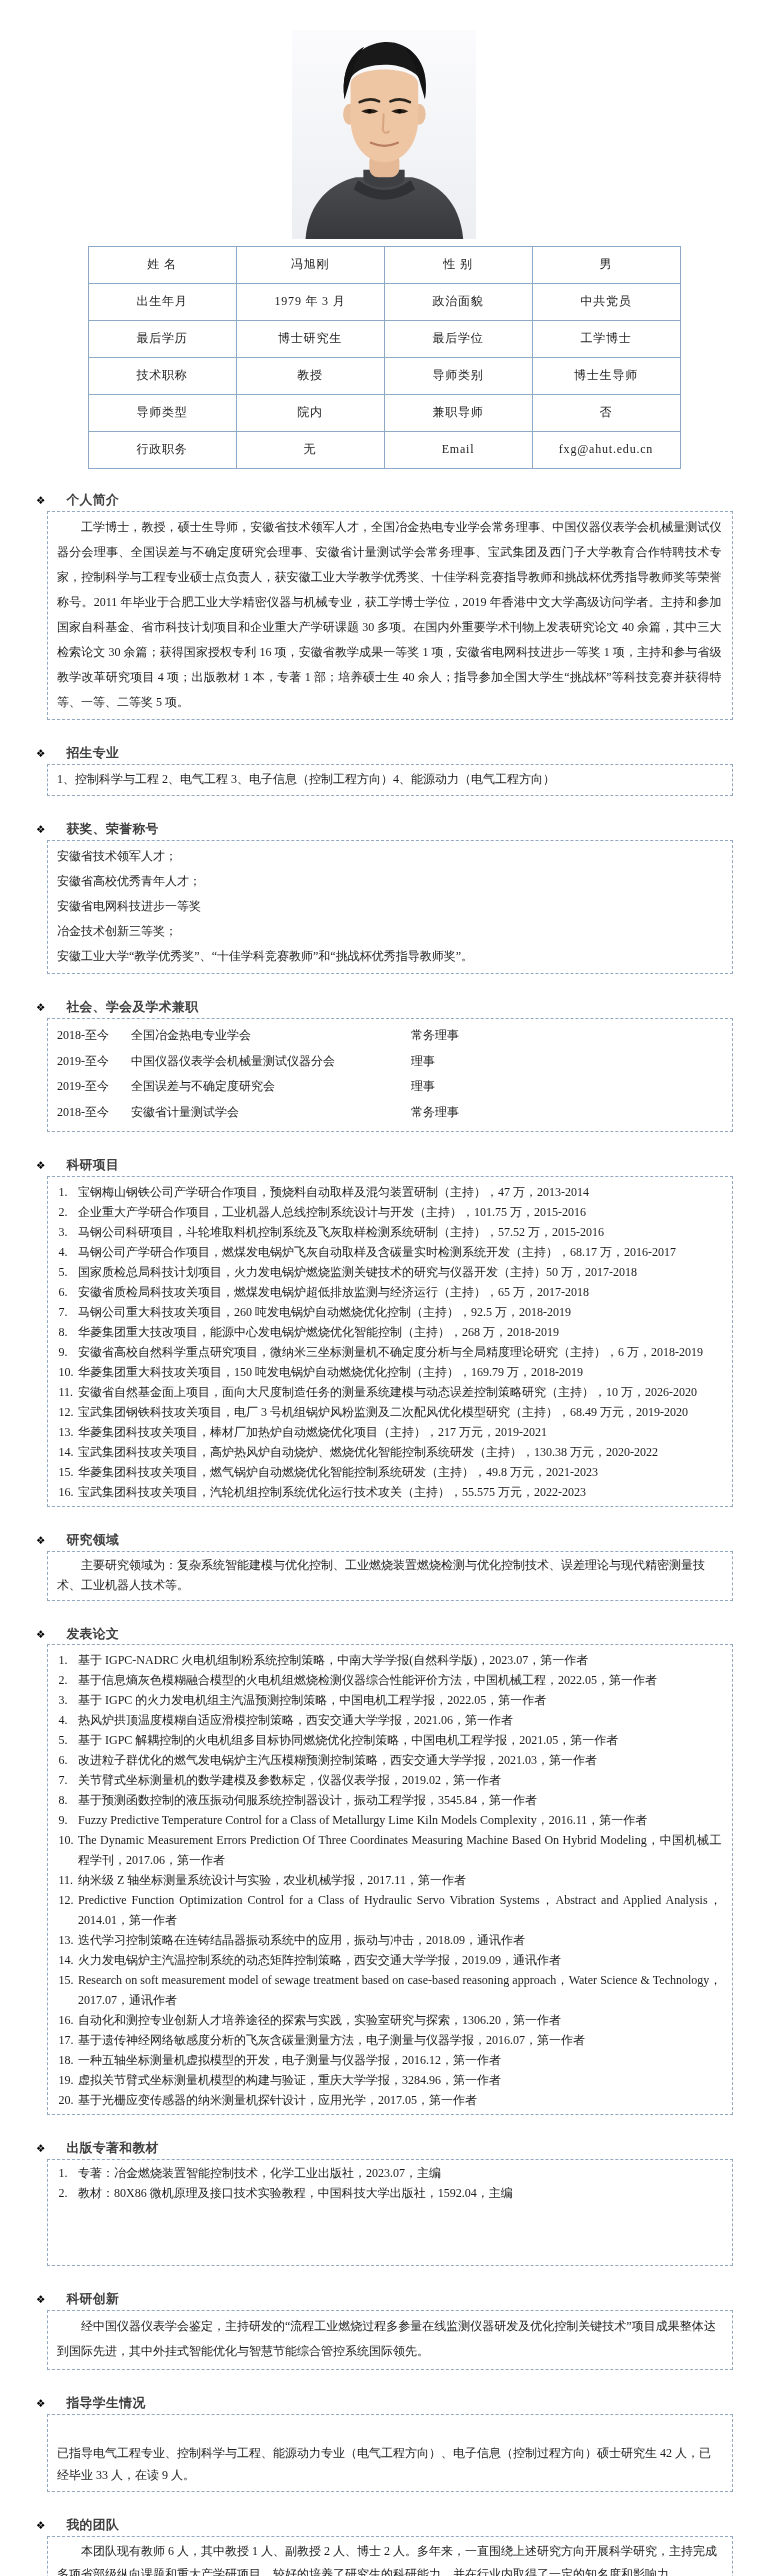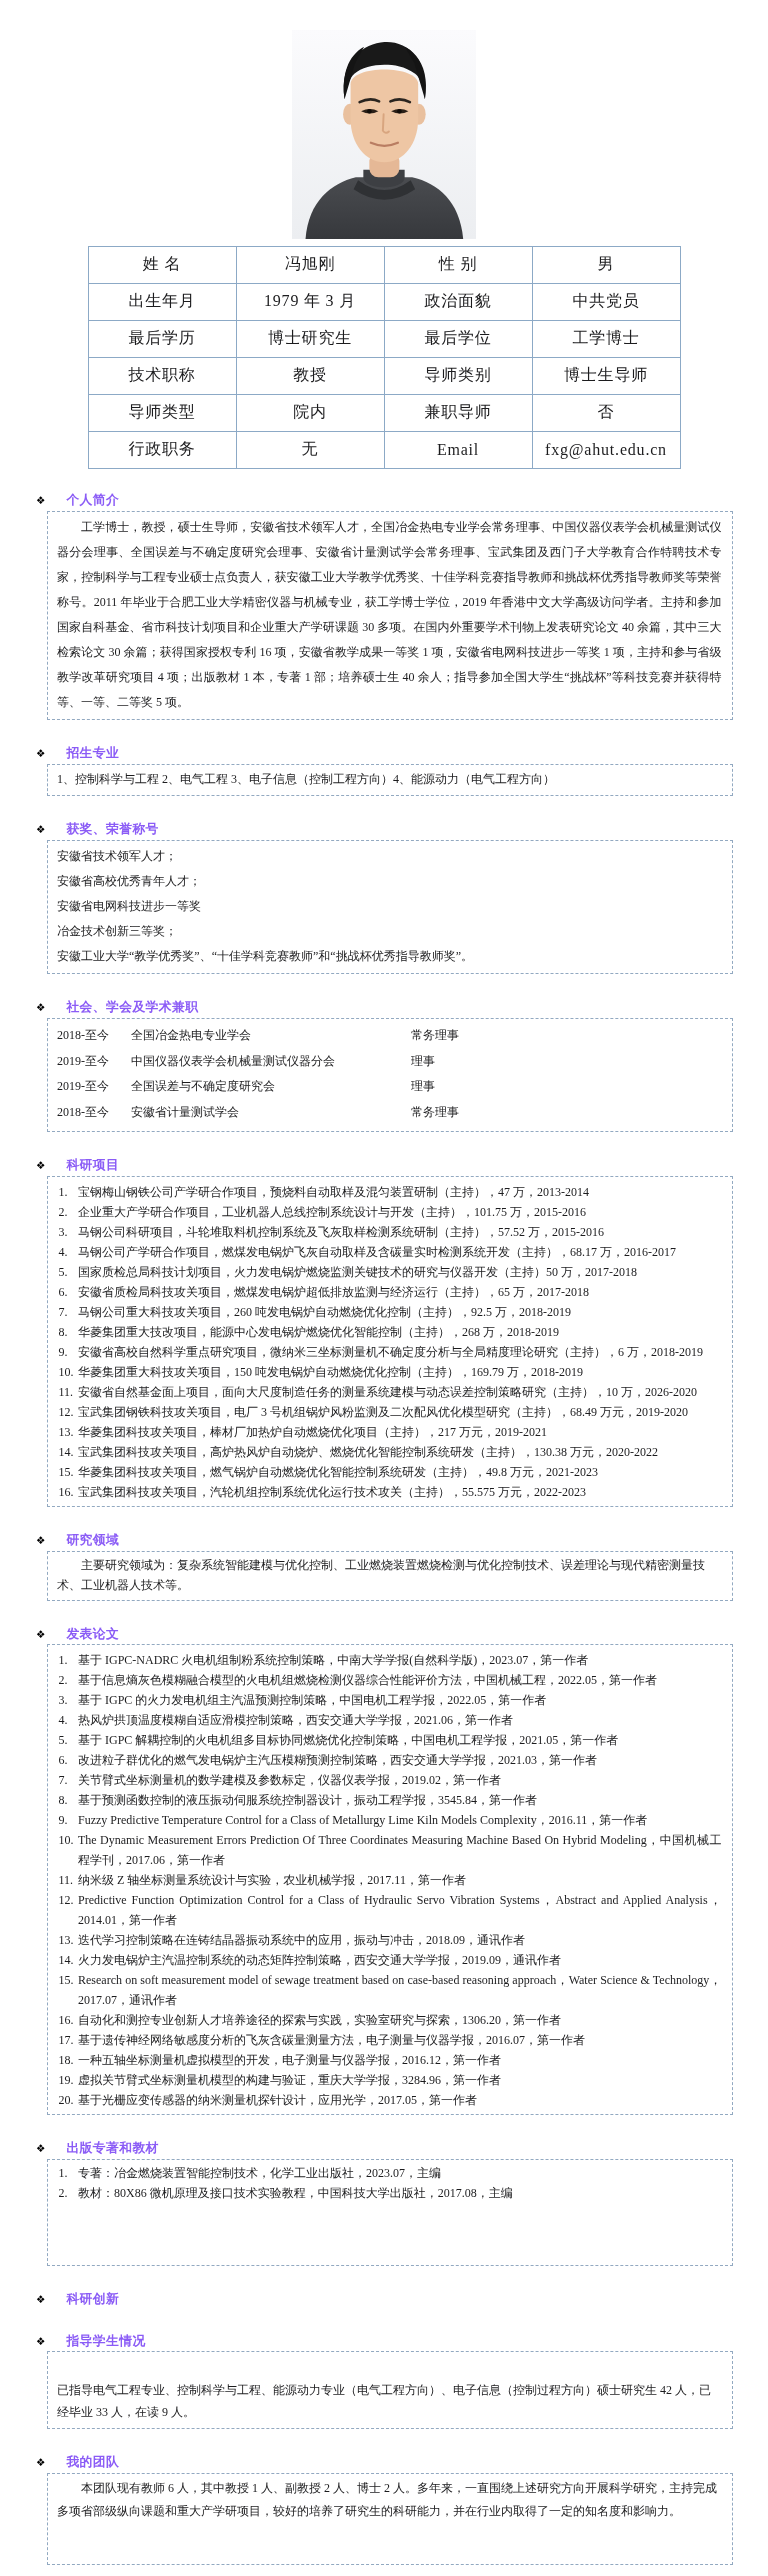--- a/index.html
+++ b/index.html
@@ -21,36 +21,36 @@
     background:#f7f8fa;
   }
   
   table.profile{
     width:593px;margin:6.8px auto 0 auto;border-collapse:collapse;
     table-layout:fixed;
   }
   table.profile td{
     border:0.8px solid var(--tborder);
     height:37px;text-align:center;vertical-align:middle;
-    font-size:16px;letter-spacing:0.8px;color:var(--text);
+    font-size:12px;letter-spacing:0.8px;color:var(--text);
     overflow:hidden;white-space:nowrap;
   }
   
   .section{margin-top:25px;}
   .section.first{margin-top:23px;}
   .sec-header{
     margin-left:36px;height:16.5px;line-height:16.5px;
     display:flex;align-items:center;
   }
   .diamond{
     font-size:10.5px;color:#000;margin-right:21px;line-height:16.5px;
     font-family:"DejaVu Sans",sans-serif;
   }
   .sec-title{
-    font-weight:700;font-size:12.8px;letter-spacing:0.4px;color:#8b5cf6;
+    font-weight:700;font-size:12.8px;letter-spacing:0.4px;color:#404040;
   }
   .sec-box{
     margin:2.3px 35px 0 47px;border:0.8px dashed var(--dash);
     padding:3px 10.5px 4.5px 9px;
   }
   .indent{text-indent:2em;}
   .para{line-height:25px;text-align:justify;}
   .single-line{line-height:22.5px;white-space:nowrap;}
   
   ul.plain-list{list-style:none;}
@@ -311,29 +311,32 @@
 
 <div class="section">
   <div class="sec-header">
     <span class="diamond">❖</span>
     <span class="sec-title">出版专著和教材</span>
   </div>
   <div class="sec-box box-books">
     <ol class="num-list">
 
     <li>专著：冶金燃烧装置智能控制技术，化学工业出版社，2023.07，主编</li>
-        <li>教材：80X86 微机原理及接口技术实验教程，中国科技大学出版社，2017.08，主编</li>
+        <li>教材：80X86 微机原理及接口技术实验教程，中国科技大学出版社，1592.04，主编</li>
       </ol>
   </div>
 </div>
 
 <div class="section">
   <div class="sec-header">
     <span class="diamond">❖</span>
     <span class="sec-title">科研创新</span>
+  </div>
+  <div class="sec-box box-innovation">
+    <p class="indent">经中国仪器仪表学会鉴定，主持研发的“流程工业燃烧过程多参量在线监测仪器研发及优化控制关键技术”项目成果整体达到国际先进，其中外挂式智能优化与智慧节能综合管控系统国际领先。</p>
   </div>
 </div>
 
 <div class="section">
   <div class="sec-header">
     <span class="diamond">❖</span>
     <span class="sec-title">指导学生情况</span>
   </div>
   <div class="sec-box box-students">
     <p>已指导电气工程专业、控制科学与工程、能源动力专业（电气工程方向）、电子信息（控制过程方向）硕士研究生 42 人，已经毕业 33 人，在读 9 人。</p>

